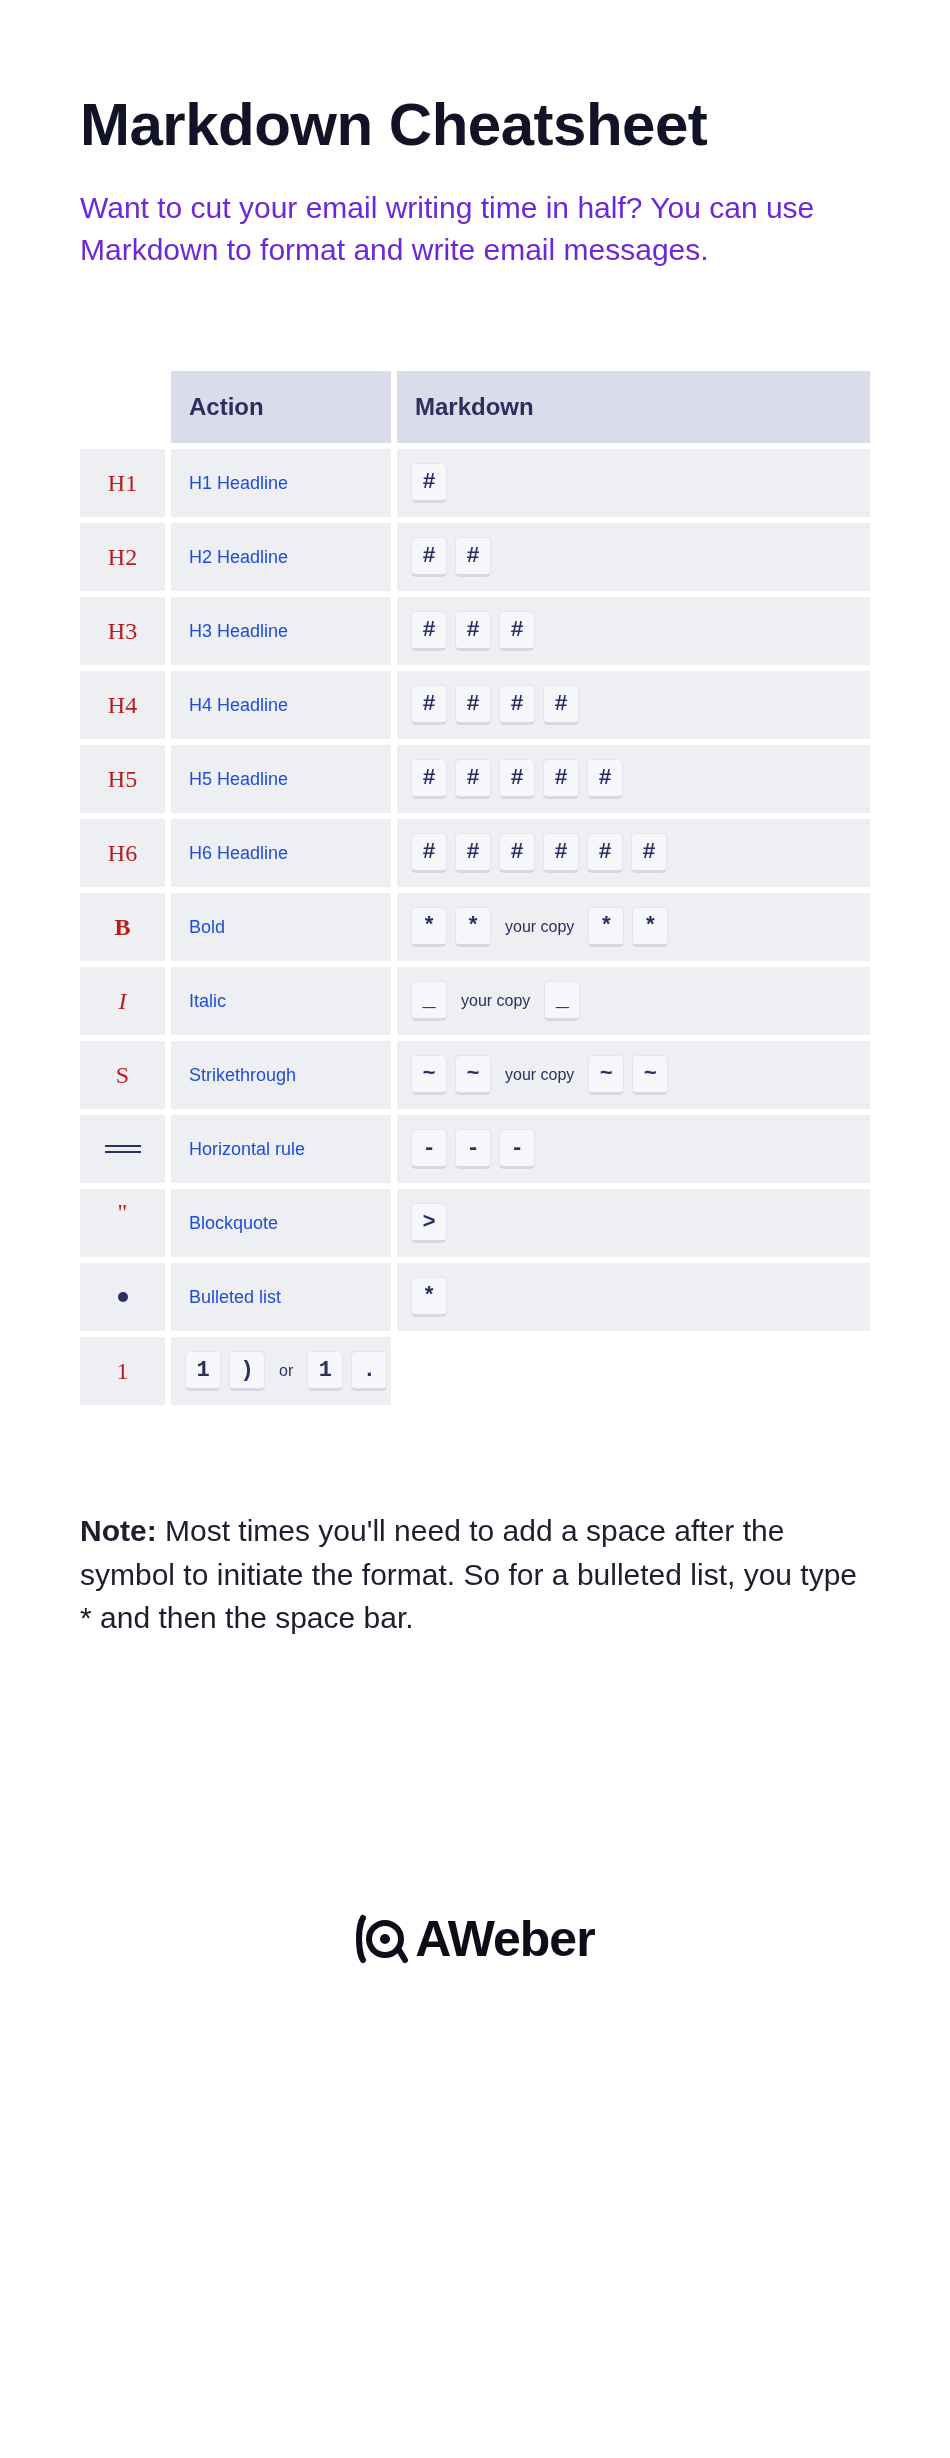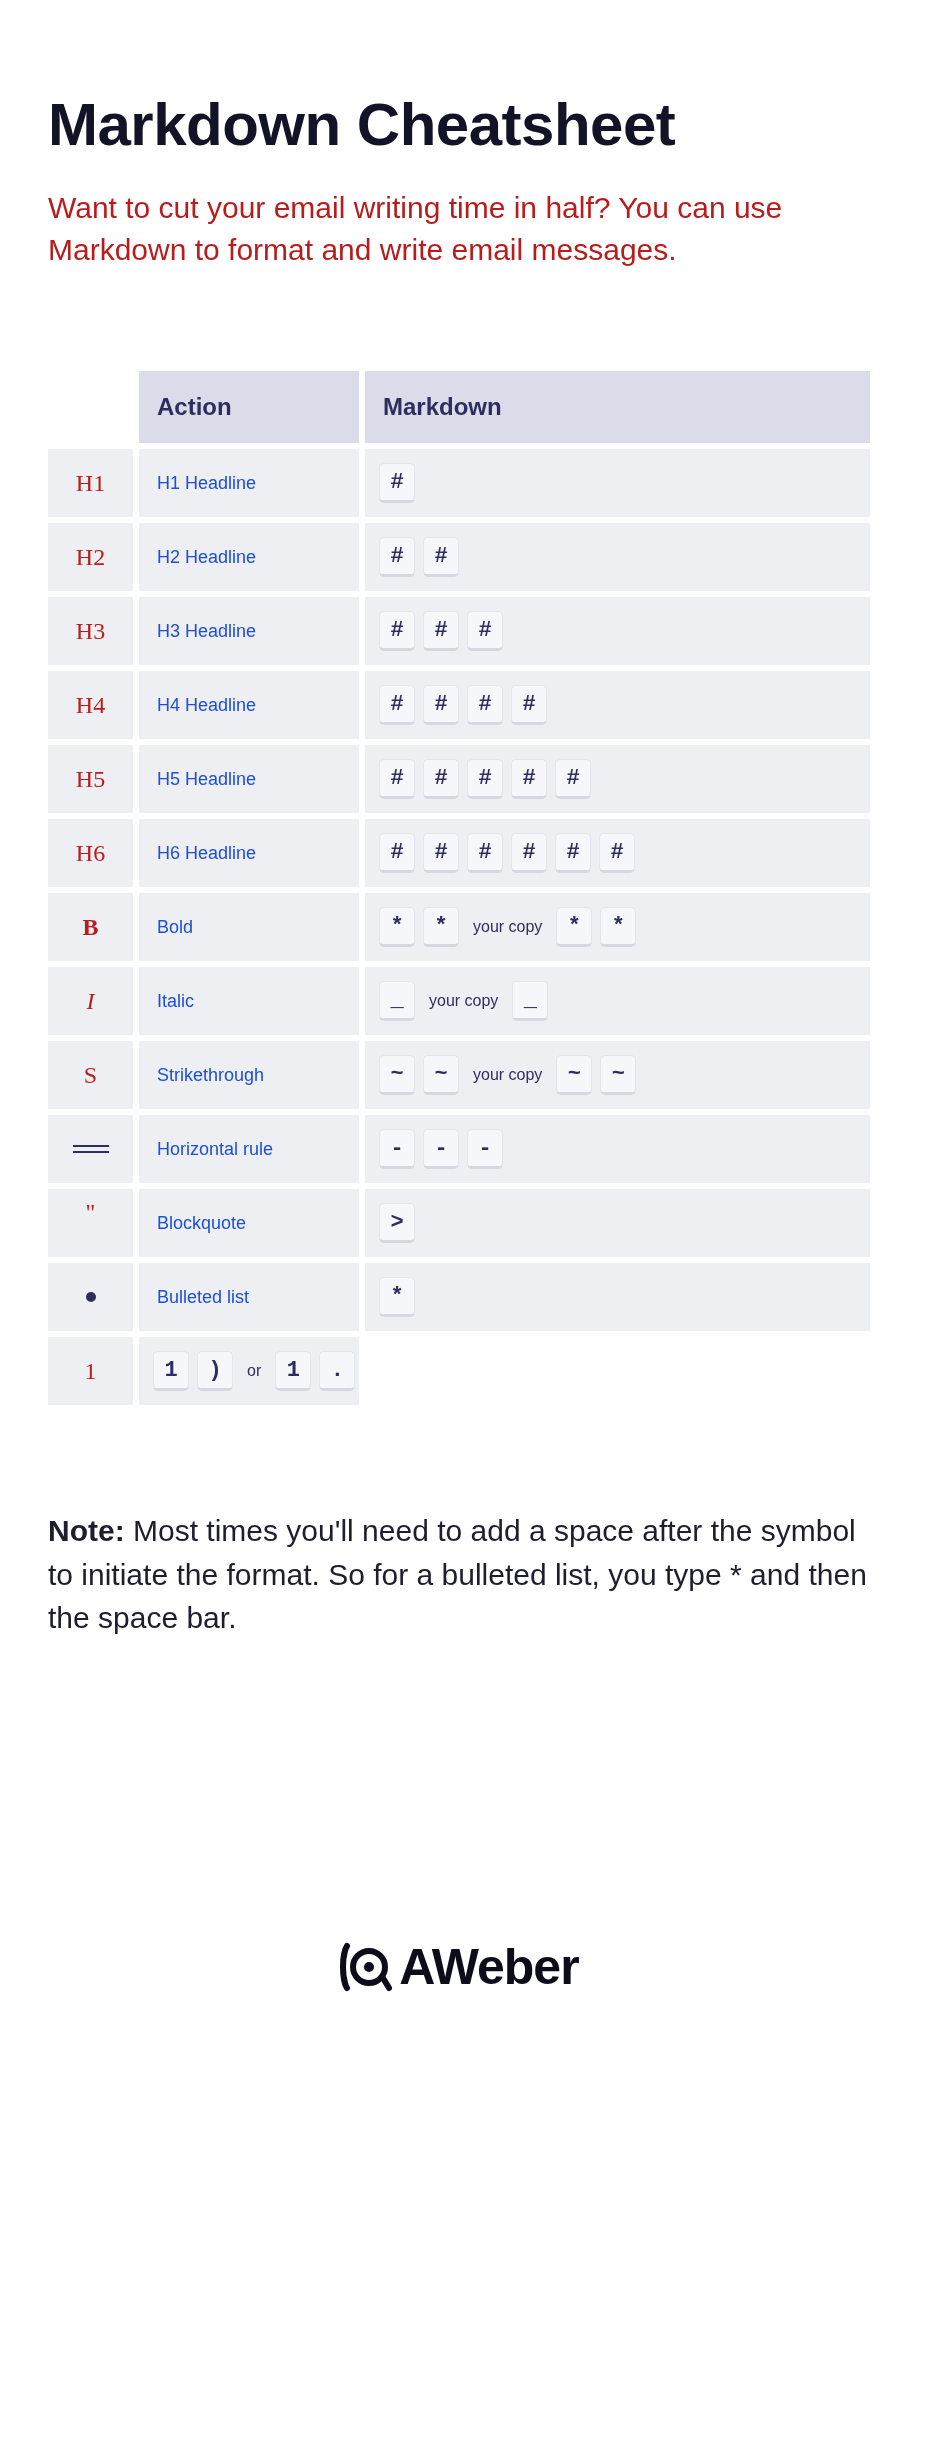--- a/index.html
+++ b/index.html
@@ -3,34 +3,34 @@
 <meta charset="utf-8">
 <style>
   * { box-sizing: border-box; margin: 0; padding: 0; }
   body {
     font-family: -apple-system, BlinkMacSystemFont, "Segoe UI", Arial, sans-serif;
     background: #ffffff;
     width: 950px;
     color: #1e1e2e;
   }
   .page {
-    padding: 90px 80px 40px 48px;
+    padding: 90px 80px 40px 80px;
   }
   .title {
     font-size: 60px;
     font-weight: 900;
     letter-spacing: -0.5px;
     margin-bottom: 28px;
     color: #131327;
   }
   .intro {
     font-size: 30px;
     line-height: 1.4;
     margin-bottom: 100px;
-    color: #b91c1c;
+    color: #6d28d9;
   }
   .table {
     display: grid;
     grid-template-columns: 85px 220px 1fr;
     gap: 6px;
     margin-bottom: 104px;
   }
   .th-empty { }
   .th {
     background: #dbdce9;
@@ -112,21 +112,20 @@
   }
   .note b { font-weight: 700; }
   .logo-wrap {
     display: flex;
     justify-content: center;
     padding-bottom: 110px;
   }
   .logo {
     display: flex;
     align-items: flex-start;
-    margin-top: 28px;
   }
   .logo-mark {
     width: 60px;
     height: 58px;
     position: relative;
   }
   .logo-text {
     font-size: 50px;
     font-weight: 800;
     letter-spacing: -1px;

